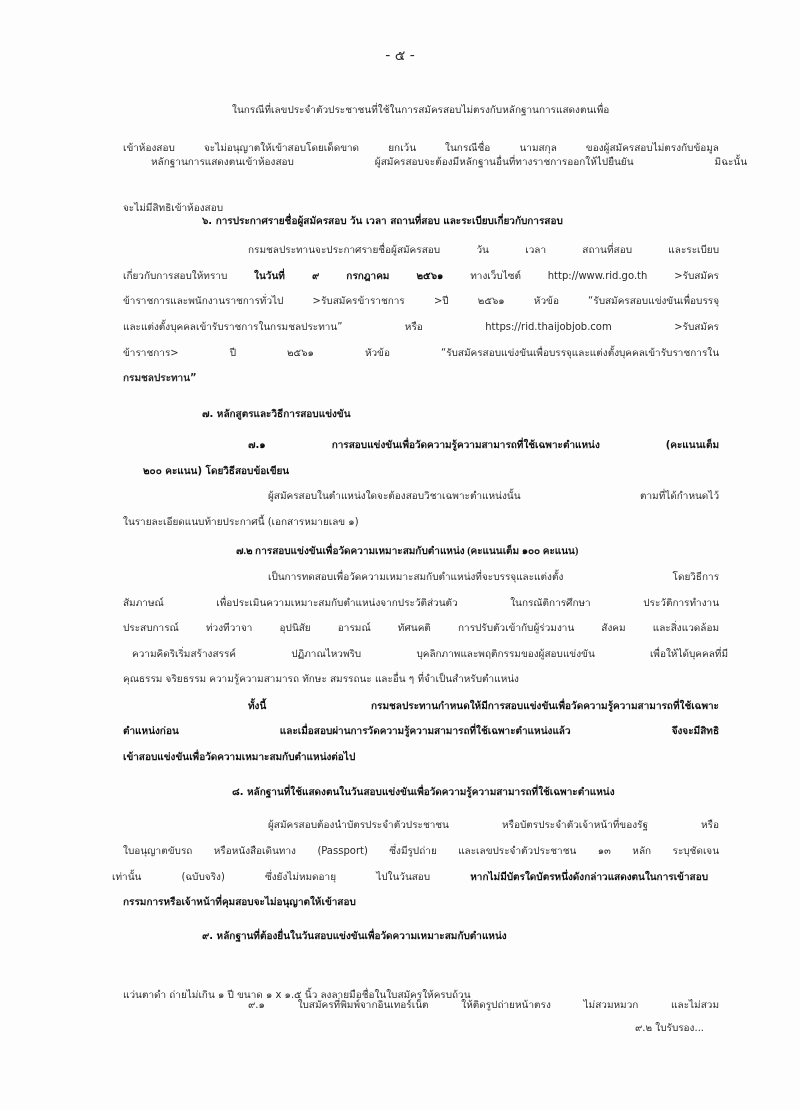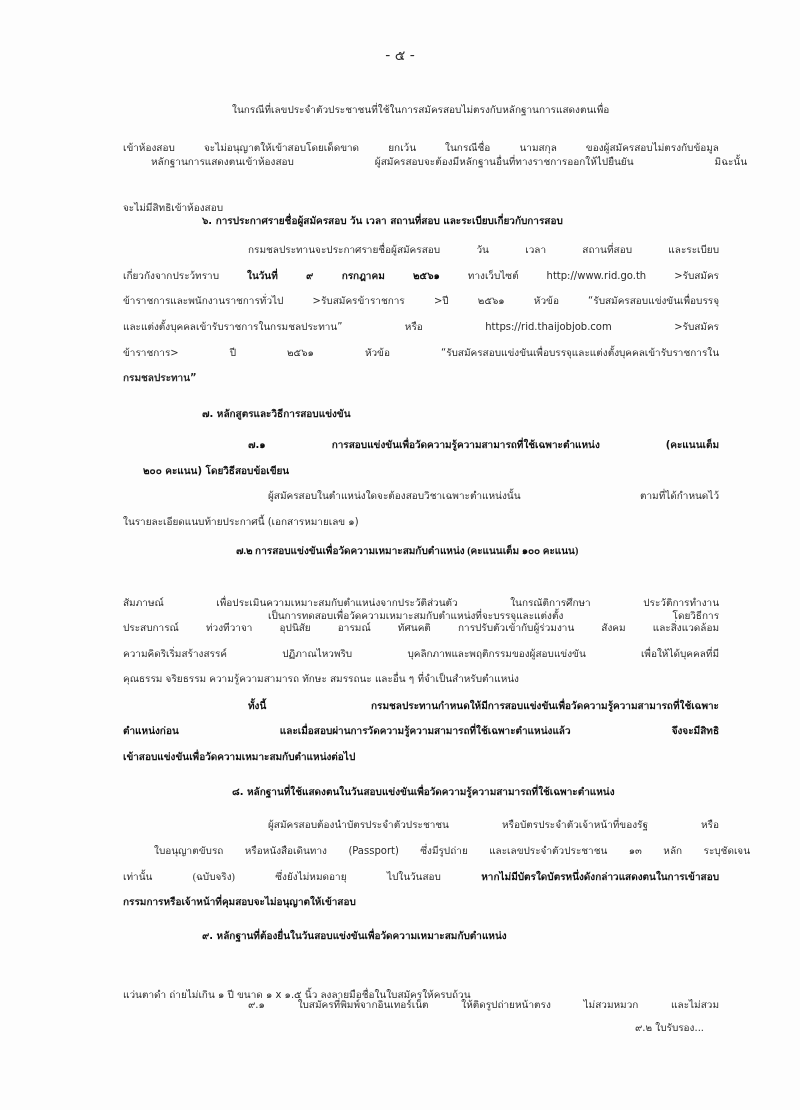--- a/index.html
+++ b/index.html
@@ -20,52 +20,52 @@
     <div class="ln stretch" style="top:101px;left:232px;width:487px;">ในกรณีที่เลขประจำตัวประชาชนที่ใช้ในการสมัครสอบไม่ตรงกับหลักฐานการแสดงตนเพื่อ</div>
     <div class="ln stretch" style="top:127px;left:123px;width:596px;margin-top:12px;">เข้าห้องสอบ จะไม่อนุญาตให้เข้าสอบโดยเด็ดขาด ยกเว้น ในกรณีชื่อ นามสกุล ของผู้สมัครสอบไม่ตรงกับข้อมูล</div>
     <div class="ln stretch" style="top:153px;left:123px;width:596px;margin-left:28px;">หลักฐานการแสดงตนเข้าห้องสอบ ผู้สมัครสอบจะต้องมีหลักฐานอื่นที่ทางราชการออกให้ไปยืนยัน มิฉะนั้น</div>
     <div class="ln" style="top:179px;left:123px;margin-top:20px;">จะไม่มีสิทธิเข้าห้องสอบ</div>
   </div>
 
   <div>
     <div class="ln b" style="top:212px;left:202px;">๖. การประกาศรายชื่อผู้สมัครสอบ วัน เวลา สถานที่สอบ และระเบียบเกี่ยวกับการสอบ</div>
     <div class="ln stretch" style="top:241px;left:248px;width:471px;">กรมชลประทานจะประกาศรายชื่อผู้สมัครสอบ วัน เวลา สถานที่สอบ และระเบียบ</div>
     <div class="ln stretch" style="top:267px;left:123px;width:596px;">
-      <span>เกี่ยวกังจากประว้ทราบ </span><span class="b">ในวันที่ ๙ กรกฎาคม ๒๕๖๑</span><span> ทางเว็บไซต์  http://www.rid.go.th &gt;รับสมัคร</span>
+      <span>เกี่ยวกับการสอบให้ทราบ </span><span class="b">ในวันที่ ๙ กรกฎาคม ๒๕๖๑</span><span> ทางเว็บไซต์  http://www.rid.go.th &gt;รับสมัคร</span>
     </div>
     <div class="ln stretch" style="top:292px;left:123px;width:596px;">ข้าราชการและพนักงานราชการทั่วไป &gt;รับสมัครข้าราชการ &gt;ปี ๒๕๖๑ หัวข้อ “รับสมัครสอบแข่งขันเพื่อบรรจุ</div>
     <div class="ln stretch" style="top:318px;left:123px;width:596px;">และแต่งตั้งบุคคลเข้ารับราชการในกรมชลประทาน” หรือ https://rid.thaijobjob.com     &gt;รับสมัคร</div>
     <div class="ln stretch" style="top:344px;left:123px;width:596px;">ข้าราชการ&gt; ปี ๒๕๖๑      หัวข้อ “รับสมัครสอบแข่งขันเพื่อบรรจุและแต่งตั้งบุคคลเข้ารับราชการใน</div>
     <div class="ln" style="top:369px;left:123px;font-weight:bold;">กรมชลประทาน”</div>
   </div>
 
   <div>
     <div class="ln b" style="top:405px;left:202px;">๗. หลักสูตรและวิธีการสอบแข่งขัน</div>
     <div class="ln b stretch" style="top:436px;left:248px;width:471px;">๗.๑ การสอบแข่งขันเพื่อวัดความรู้ความสามารถที่ใช้เฉพาะตำแหน่ง (คะแนนเต็ม</div>
     <div class="ln b" style="top:462px;left:123px;margin-left:20px;">๒๐๐ คะแนน) โดยวิธีสอบข้อเขียน</div>
     <div class="ln stretch" style="top:487px;left:268px;width:451px;">ผู้สมัครสอบในตำแหน่งใดจะต้องสอบวิชาเฉพาะตำแหน่งนั้น ตามที่ได้กำหนดไว้</div>
     <div class="ln" style="top:513px;left:123px;">ในรายละเอียดแนบท้ายประกาศนี้ (เอกสารหมายเลข ๑)</div>
 
     <div class="ln b" style="top:542px;left:236px;font-family:Liberation Serif, serif;">๗.๒ การสอบแข่งขันเพื่อวัดความเหมาะสมกับตำแหน่ง (คะแนนเต็ม ๑๐๐ คะแนน)</div>
-    <div class="ln stretch" style="top:568px;left:268px;width:451px;margin-top:39px;">เป็นการทดสอบเพื่อวัดความเหมาะสมกับตำแหน่งที่จะบรรจุและแต่งตั้ง โดยวิธีการ</div>
+    <div class="ln stretch" style="top:568px;left:268px;width:451px;">เป็นการทดสอบเพื่อวัดความเหมาะสมกับตำแหน่งที่จะบรรจุและแต่งตั้ง โดยวิธีการ</div>
     <div class="ln stretch" style="top:594px;left:123px;width:596px;">สัมภาษณ์ เพื่อประเมินความเหมาะสมกับตำแหน่งจากประวัติส่วนตัว ในกรณัติการศึกษา ประวัติการทำงาน</div>
     <div class="ln stretch" style="top:619px;left:123px;width:596px;">ประสบการณ์ ท่วงทีวาจา อุปนิสัย อารมณ์ ทัศนคติ การปรับตัวเข้ากับผู้ร่วมงาน สังคม และสิ่งแวดล้อม</div>
-    <div class="ln stretch" style="top:645px;left:123px;width:596px;">ความคิดริเริ่มสร้างสรรค์ ปฏิภาณไหวพริบ บุคลิกภาพและพฤติกรรมของผู้สอบแข่งขัน เพื่อให้ได้บุคคลที่มี</div>
+    <div class="ln stretch" style="top:645px;left:132px;width:596px;">ความคิดริเริ่มสร้างสรรค์ ปฏิภาณไหวพริบ บุคลิกภาพและพฤติกรรมของผู้สอบแข่งขัน เพื่อให้ได้บุคคลที่มี</div>
     <div class="ln" style="top:670px;left:123px;">คุณธรรม จริยธรรม ความรู้ความสามารถ ทักษะ สมรรถนะ และอื่น ๆ ที่จำเป็นสำหรับตำแหน่ง</div>
 
     <div class="ln b stretch" style="top:697px;left:248px;width:471px;">ทั้งนี้ กรมชลประทานกำหนดให้มีการสอบแข่งขันเพื่อวัดความรู้ความสามารถที่ใช้เฉพาะ</div>
     <div class="ln b stretch" style="top:722px;left:123px;width:596px;">ตำแหน่งก่อน และเมื่อสอบผ่านการวัดความรู้ความสามารถที่ใช้เฉพาะตำแหน่งแล้ว จึงจะมีสิทธิ</div>
     <div class="ln b" style="top:748px;left:123px;">เข้าสอบแข่งขันเพื่อวัดความเหมาะสมกับตำแหน่งต่อไป</div>
   </div>
 
   <div>
     <div class="ln b" style="top:783px;left:232px;">๘. หลักฐานที่ใช้แสดงตนในวันสอบแข่งขันเพื่อวัดความรู้ความสามารถที่ใช้เฉพาะตำแหน่ง</div>
     <div class="ln stretch" style="top:816px;left:268px;width:451px;">ผู้สมัครสอบต้องนำบัตรประจำตัวประชาชน หรือบัตรประจำตัวเจ้าหน้าที่ของรัฐ หรือ</div>
-    <div class="ln stretch" style="top:842px;left:123px;width:596px;margin-left:31px;">ใบอนุญาตขับรถ หรือหนังสือเดินทาง (Passport) ซึ่งมีรูปถ่าย และเลขประจำตัวประชาชน ๑๓ หลัก ระบุชัดเจน</div>
-    <div class="ln stretch" style="top:868px;left:123px;width:596px;font-family:Liberation Serif, serif;">
+    <div class="ln stretch" style="top:842px;left:123px;width:596px;">ใบอนุญาตขับรถ หรือหนังสือเดินทาง (Passport) ซึ่งมีรูปถ่าย และเลขประจำตัวประชาชน ๑๓ หลัก ระบุชัดเจน</div>
+    <div class="ln stretch" style="top:868px;left:112px;width:596px;">
       <span>เท่านั้น (ฉบับจริง) ซึ่งยังไม่หมดอายุ ไปในวันสอบ </span><span class="b">หากไม่มีบัตรใดบัตรหนึ่งดังกล่าวแสดงตนในการเข้าสอบ</span>
     </div>
     <div class="ln b" style="top:893px;left:123px;">กรรมการหรือเจ้าหน้าที่คุมสอบจะไม่อนุญาตให้เข้าสอบ</div>
   </div>
 
   <div>
     <div class="ln b" style="top:927px;left:202px;">๙. หลักฐานที่ต้องยื่นในวันสอบแข่งขันเพื่อวัดความเหมาะสมกับตำแหน่ง</div>
     <div class="ln stretch" style="top:960px;left:248px;width:471px;margin-top:36px;">๙.๑ ใบสมัครที่พิมพ์จากอินเทอร์เน็ต ให้ติดรูปถ่ายหน้าตรง ไม่สวมหมวก และไม่สวม</div>
     <div class="ln" style="top:986px;left:123px;">แว่นตาดำ ถ่ายไม่เกิน ๑ ปี  ขนาด ๑ x ๑.๕ นิ้ว  ลงลายมือชื่อในใบสมัครให้ครบถ้วน</div>
   </div>

